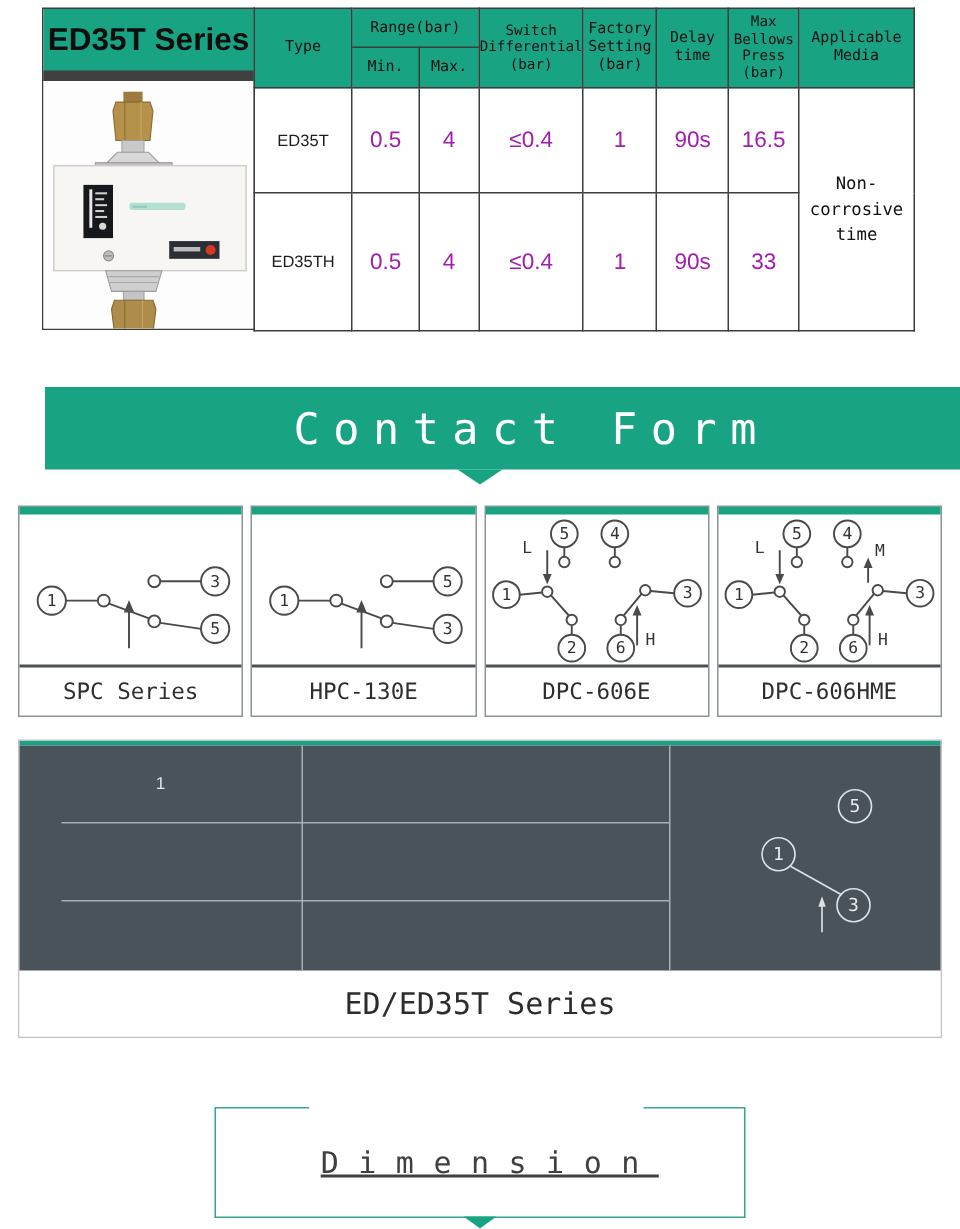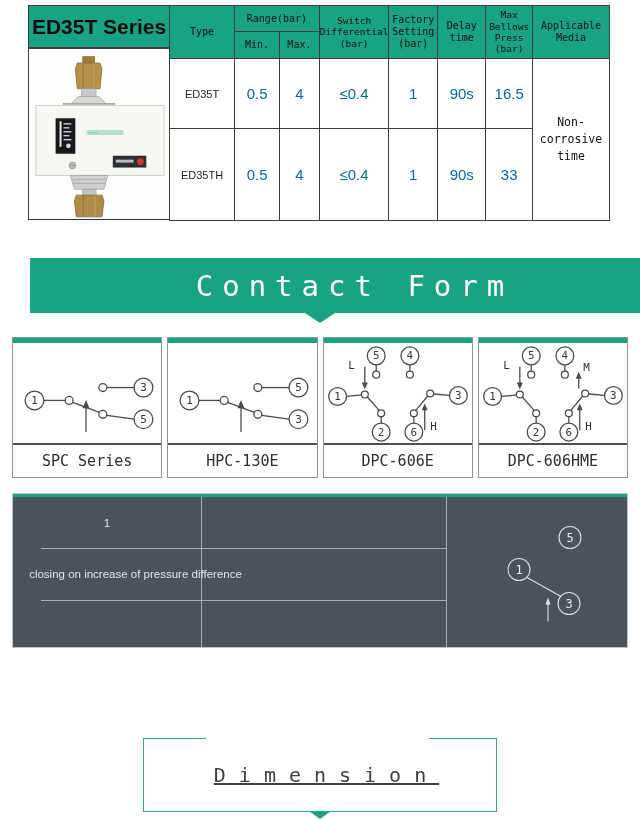--- a/index.html
+++ b/index.html
@@ -5,32 +5,32 @@
   html,body{margin:0;padding:0;}
   body{
     width:640px;height:819px;background:#ffffff;position:relative;overflow:hidden;
     font-family:"Liberation Sans",sans-serif;color:#222;
   }
   .mono{font-family:"DejaVu Sans Mono",monospace;}
 
   
   .spec-wrap{position:absolute;left:28px;top:5px;width:582px;height:215px;display:flex;}
   .spec-left{width:142px;box-sizing:border-box;border:1px solid #3c3c3c;display:flex;flex-direction:column;background:#fff;}
-  .spec-title{height:41px;background:#18a383;border-bottom:2px solid #404040;
+  .spec-title{height:41px;background:#18a383;border-bottom:7px solid #404040;
     display:flex;align-items:center;justify-content:center;
     font-size:21px;font-weight:bold;color:#0d0d0d;letter-spacing:0px;white-space:nowrap;}
   .spec-img{flex:1;display:flex;align-items:flex-start;justify-content:center;overflow:hidden;background:#fdfdfd;}
   table.spec{border-collapse:collapse;table-layout:fixed;margin-left:-1px;height:215px;}
   table.spec th,table.spec td{border:1px solid #3c3c3c;text-align:center;vertical-align:middle;padding:0;overflow:visible;}
   table.spec th{background:#18a383;color:#101010;font-family:"DejaVu Sans Mono",monospace;
     font-weight:normal;font-size:10px;line-height:1.2;}
   th.h-type{font-size:13px;}
   th.h-range{font-size:11px;}
   th.h-minmax{font-size:11px;}
-  td.val{font-size:15px;color:#0369a1;background:#fff;}
+  td.val{font-size:15px;color:#a21caf;background:#fff;}
   td.type-cell{font-size:11px;color:#1c1c1c;background:#fff;}
   td.media-cell{font-family:"DejaVu Sans Mono",monospace;font-size:11.5px;line-height:1.5;background:#fff;color:#111;}
 
   
   .banner{position:absolute;left:0;top:258px;width:640px;height:55px;background:#18a383;
     display:flex;align-items:center;justify-content:center;margin-left:30px;}
   .banner-text{color:#ffffff;font-size:29px;letter-spacing:9px;text-indent:9px;}
   .banner-tri{position:absolute;left:50%;top:313px;margin-left:-15px;width:0;height:0;
     border-left:15px solid transparent;border-right:15px solid transparent;border-top:10px solid #18a383;}
 
@@ -333,37 +333,37 @@
   <div class="ctab-dark">
     <div class="v-line one"></div>
     <div class="v-line two"></div>
     <div class="h-line one"></div>
     <div class="h-line two"></div>
 
     <div class="ctab-row r1">
       <div class="ctab-term">1</div>
     </div>
     <div class="ctab-row r2">
-      <div class="ctab-desc">closing on increase of pressure difference</div>
     </div>
 
     <div class="ctab-diagram">
       <svg width="183" height="150" viewBox="0 0 183 149">
         <circle cx="124" cy="40" r="11" class="mini-stroke"></circle>
         <text x="124" y="40" dy="4" text-anchor="middle" class="mini-text">5</text>
         <circle cx="73" cy="72" r="11" class="mini-stroke"></circle>
         <text x="73" y="72" dy="4" text-anchor="middle" class="mini-text">1</text>
         <line x1="81" y1="80" x2="115" y2="99" class="mini-stroke"></line>
         <circle cx="123" cy="106" r="11" class="mini-stroke"></circle>
         <text x="123" y="106" dy="4" text-anchor="middle" class="mini-text">3</text>
         <line x1="102" y1="124" x2="102" y2="106" class="mini-stroke"></line>
         <polygon points="99.5,107 104.5,107 102,100" class="mini-arrow"></polygon>
       </svg>
     </div>
   </div>
+  <div class="ctab-footer mono">ED/ED35T Series</div>
 </div>
 
 <div class="dim-box">
   <div class="dim-top-l"></div>
   <div class="dim-top-r"></div>
   <span class="dim-text mono">Dimension</span>
   <div class="dim-tri"></div>
 </div>
 
 </body></html>

